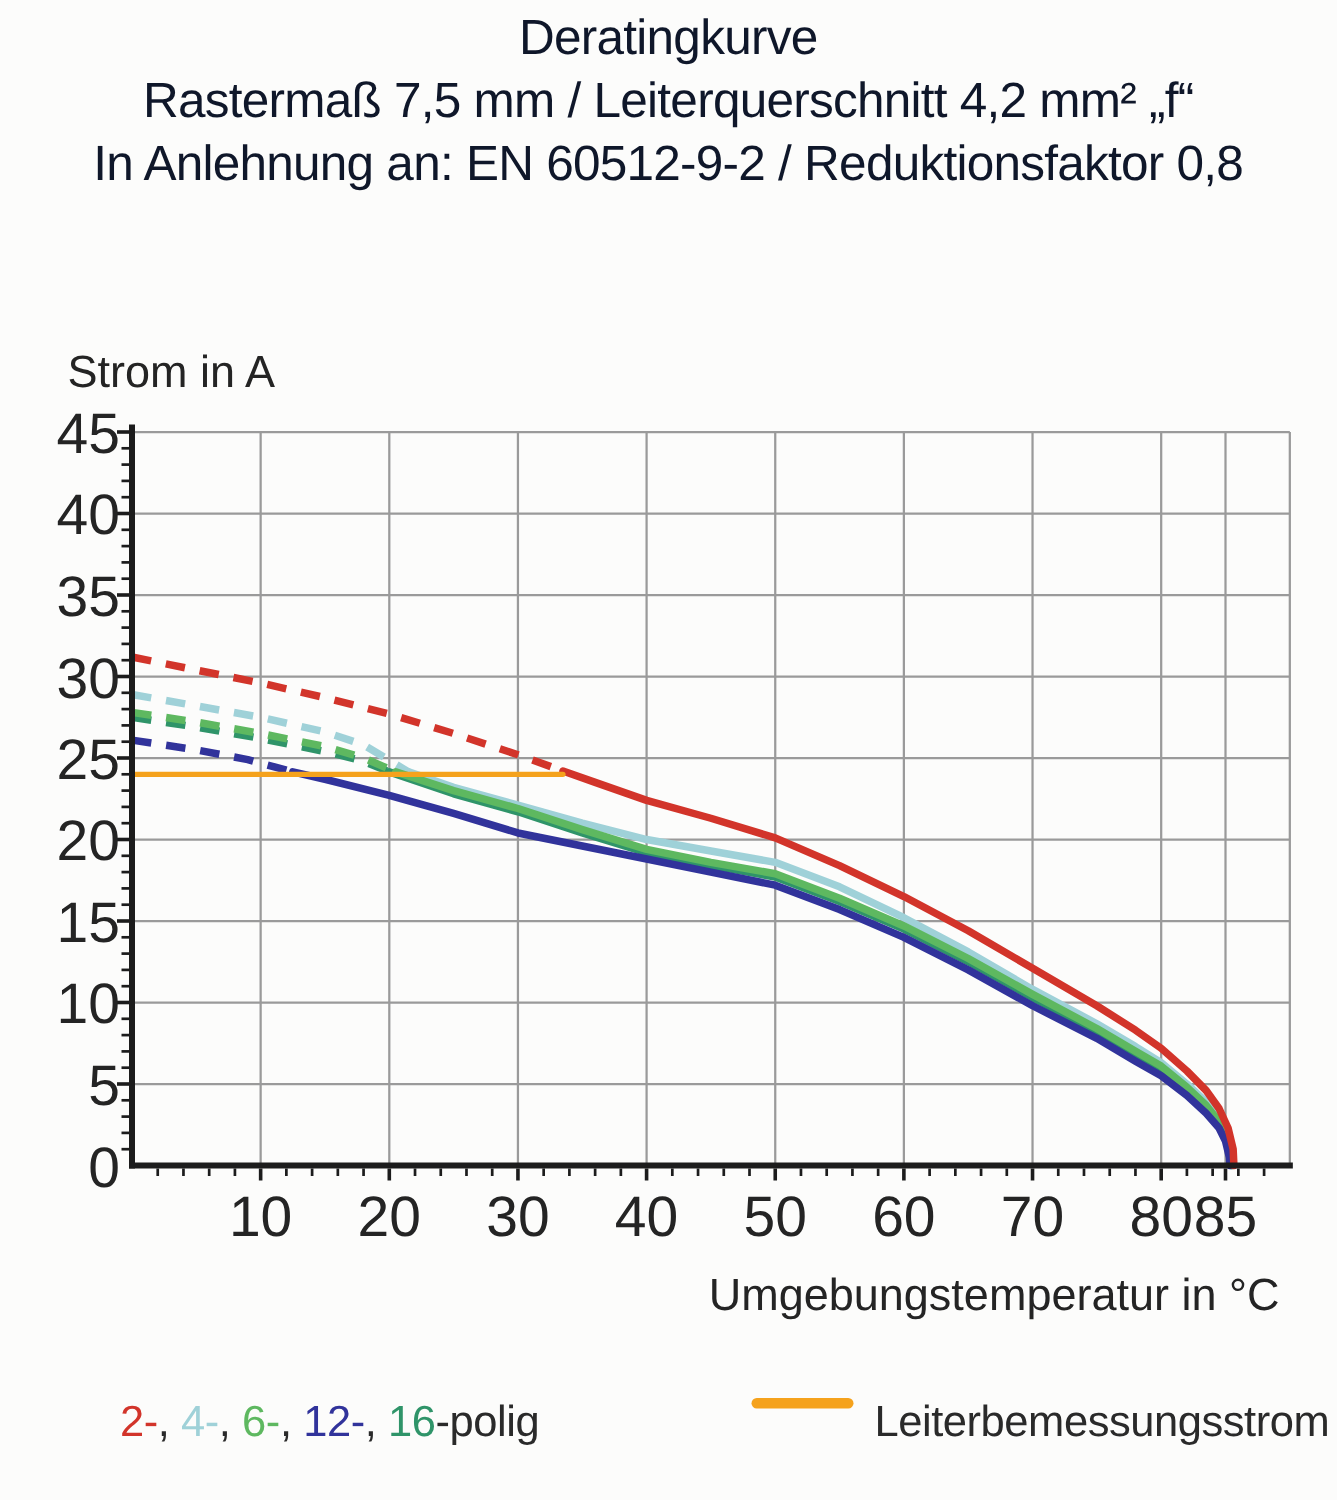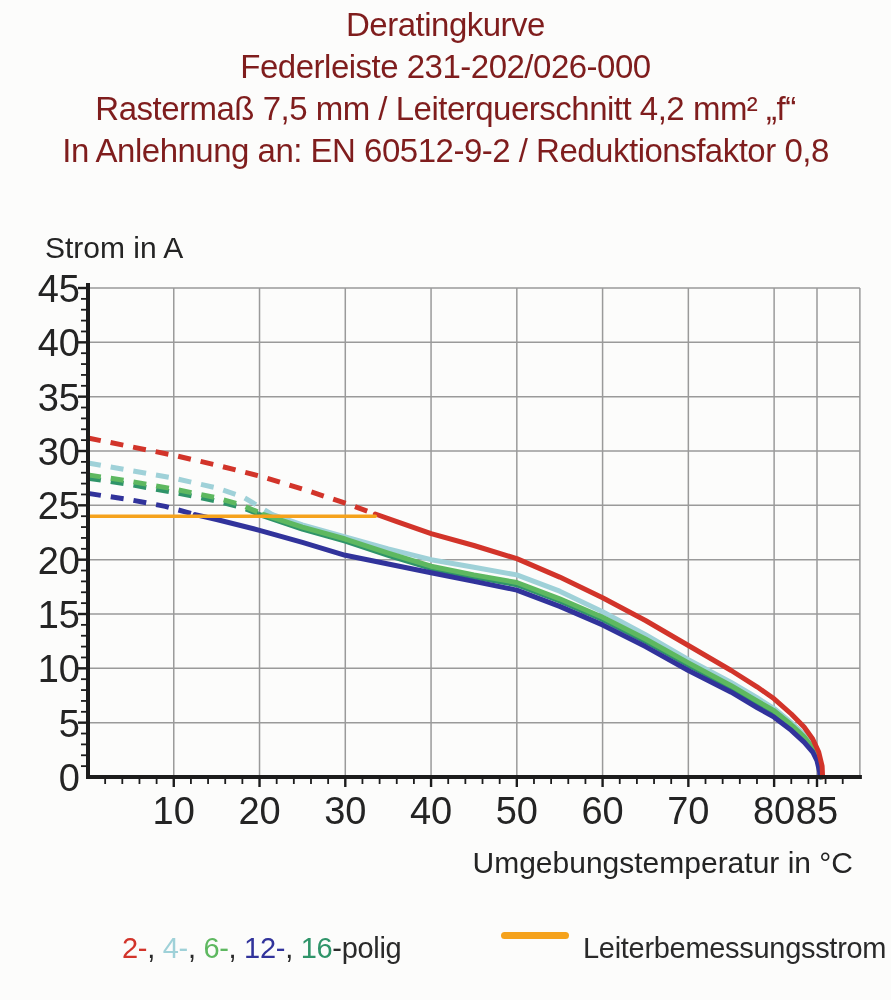--- a/index.html
+++ b/index.html
@@ -9,44 +9,43 @@
     font-family:"Liberation Sans","DejaVu Sans",sans-serif;
     color:#242424;
     position:relative;
     overflow:hidden;
   }
   .title{
     position:absolute;top:4px;left:0;width:891px;
     text-align:center;
     font-size:33px;line-height:42px;
     letter-spacing:-0.5px;
-    color:#7f1d1d;
+    color:#0f172a;
   }
   #chart{position:absolute;top:0;left:0;}
   #chart text{font-family:"Liberation Sans","DejaVu Sans",sans-serif;}
   .legend-poles{
     position:absolute;left:80px;top:932px;
-    font-size:29px;letter-spacing:-0.3px;white-space:pre;margin-left:42px;
+    font-size:29px;letter-spacing:-0.3px;white-space:pre;
   }
   .legend-rated{
     position:absolute;left:501px;top:932px;
     display:flex;align-items:flex-start;
     font-size:29px;letter-spacing:-0.3px;color:#2a2a2a;
   }
   .rated-swatch{
     display:inline-block;width:68px;height:7px;border-radius:4px;
     margin-right:14px;background:#f5a21c;
   }
 </style>
 </head>
 <body>
 
 <div class="title">
   <div>Deratingkurve</div>
-  <div>Federleiste 231-202/026-000</div>
   <div>Rastermaß 7,5 mm / Leiterquerschnitt 4,2 mm² „f“</div>
   <div>In Anlehnung an: EN 60512-9-2 / Reduktionsfaktor 0,8</div>
 </div>
 
 <svg id="chart" width="891" height="1000" viewBox="0 0 891 1000">
   <text x="45" y="258" font-size="30" fill="#242424">Strom in A</text>
   <g id="dyn">
       <g stroke="#9a9a9a" stroke-width="1.5">
         <line x1="173.76470588235293" y1="288" x2="173.76470588235293" y2="777"></line>
         <line x1="259.52941176470586" y1="288" x2="259.52941176470586" y2="777"></line>

